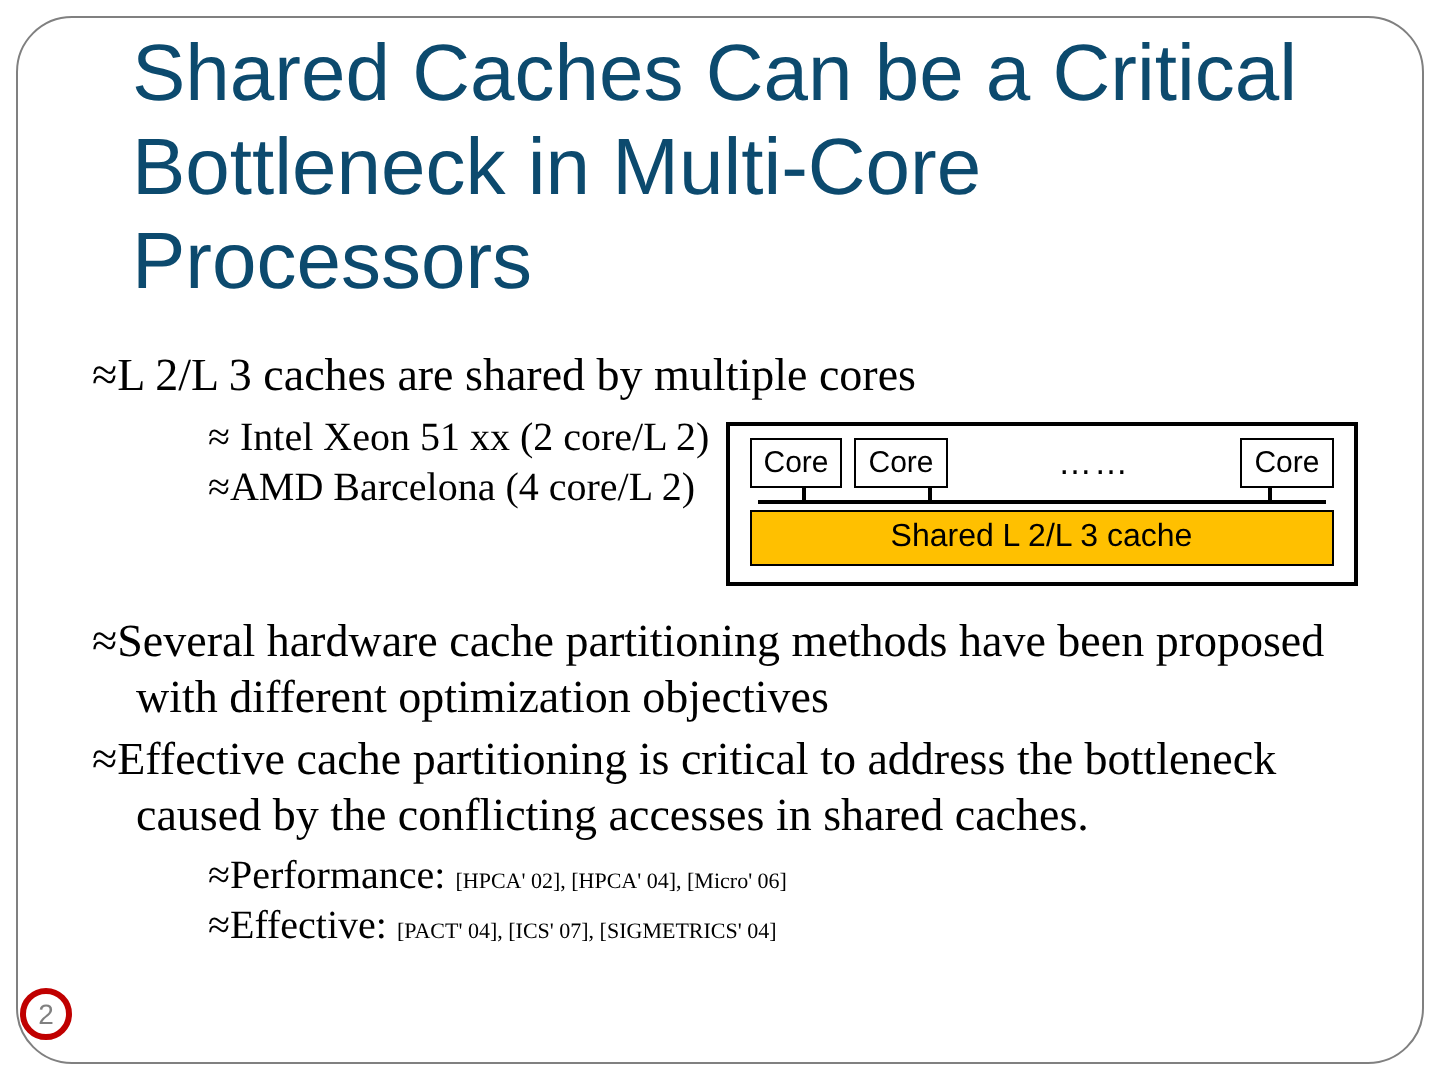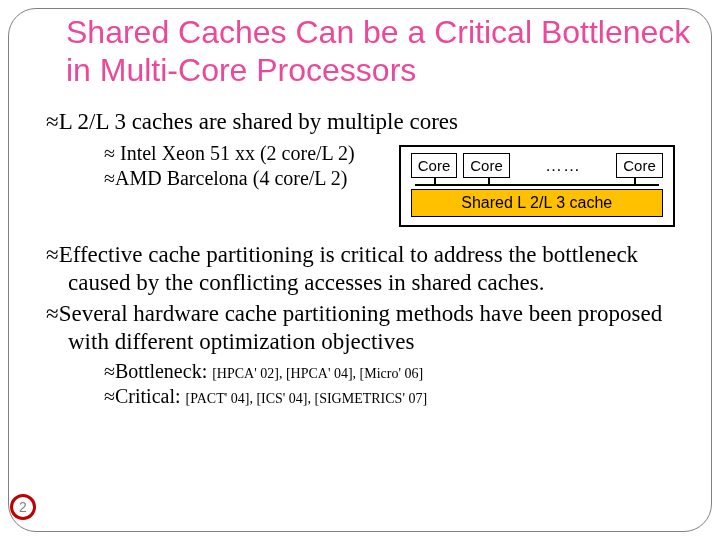--- a/index.html
+++ b/index.html
@@ -22,22 +22,22 @@
   }
   .content {
     position: absolute;
     top: 14px;
     left: 18px;
     right: 18px;
     bottom: 14px;
   }
   .title {
     font-family: Arial, Helvetica, sans-serif;
-    font-size: 32px;
-    color: #ec4899;
+    font-size: 40px;
+    color: #0c4a6e;
     line-height: 1.18;
     margin-left: 48px;
     margin-right: 10px;
     margin-top: 0px;
     margin-bottom: 18px;
   }
   .level1 {
     font-size: 23px;
     color: #000;
     margin-left: 28px;
@@ -48,43 +48,42 @@
   }
   .level2 {
     font-size: 20px;
     color: #000;
     margin-left: 86px;
     line-height: 1.25;
     text-indent: -20px;
     padding-left: 20px;
   }
   .level2 .refs {
-    font-size: 14px;
+    font-size: 11px;
   }
   .bullet {
     font-family: "Segoe UI Symbol", "Apple Symbols", serif;
     display: inline;
   }
   .mid-row {
     display: flex;
     align-items: flex-start;
     gap: 8px;
   }
   .examples {
     flex: 0 0 auto;
     margin-top: 2px;
   }
   .diagram {
     flex: 0 0 auto;
     border: 2px solid #000;
     padding: 6px 10px 8px 10px;
     margin-top: 6px;
-    width: 276px;
+    width: 316px;
     font-family: Arial, Helvetica, sans-serif;
-    margin-left: 36px;
   }
   .diagram-row1 {
     display: flex;
     align-items: center;
     justify-content: space-between;
     gap: 6px;
     margin-bottom: 6px;
   }
   .core-box {
     background: #fff;
@@ -174,31 +173,31 @@
         <div class="stub" style="left:30%"></div>
         <div class="stub" style="left:90%"></div>
       </div>
       <div class="cache-box">Shared L 2/L 3 cache</div>
     </div>
   </div>
 
   <div class="spacer"></div>
 
   <div class="level1">
+    <span class="bullet">≈</span><span>Several hardware cache partitioning methods have been proposed with different optimization objectives</span>
+  </div>
+
+  <div class="level1">
     <span class="bullet">≈</span><span>Effective cache partitioning is critical to address the bottleneck caused by the conflicting accesses in shared caches.</span>
   </div>
 
-  <div class="level1">
-    <span class="bullet">≈</span><span>Several hardware cache partitioning methods have been proposed with different optimization objectives</span>
-  </div>
-
   <div class="level2">
-    <span class="bullet">≈</span><span>Bottleneck: </span><span class="refs">[HPCA' 02], [HPCA' 04], [Micro' 06]</span>
+    <span class="bullet">≈</span><span>Performance: </span><span class="refs">[HPCA' 02], [HPCA' 04], [Micro' 06]</span>
   </div>
   <div class="level2">
-    <span class="bullet">≈</span><span>Critical: </span><span class="refs">[PACT' 04], [ICS' 04], [SIGMETRICS' 07]</span>
+    <span class="bullet">≈</span><span>Effective: </span><span class="refs">[PACT' 04], [ICS' 07], [SIGMETRICS' 04]</span>
   </div>
 
 </div>
 
 <div class="page-num">
   <span>2</span>
 </div>
 
 </body></html>

